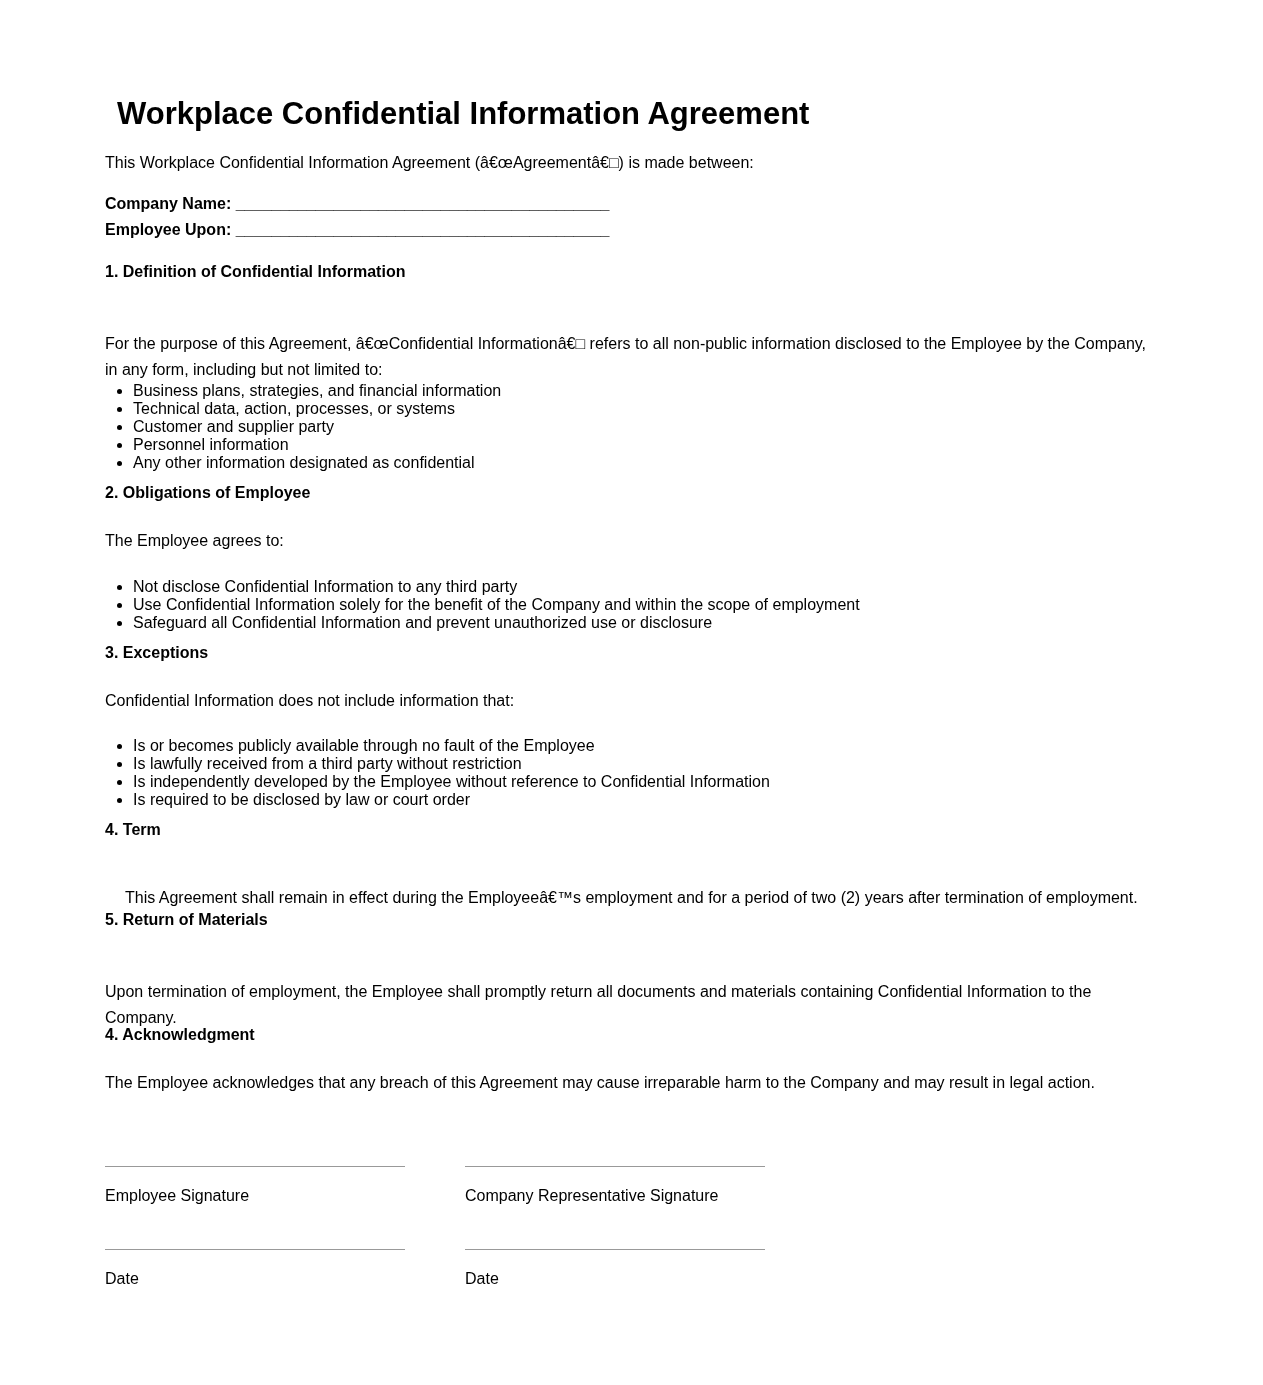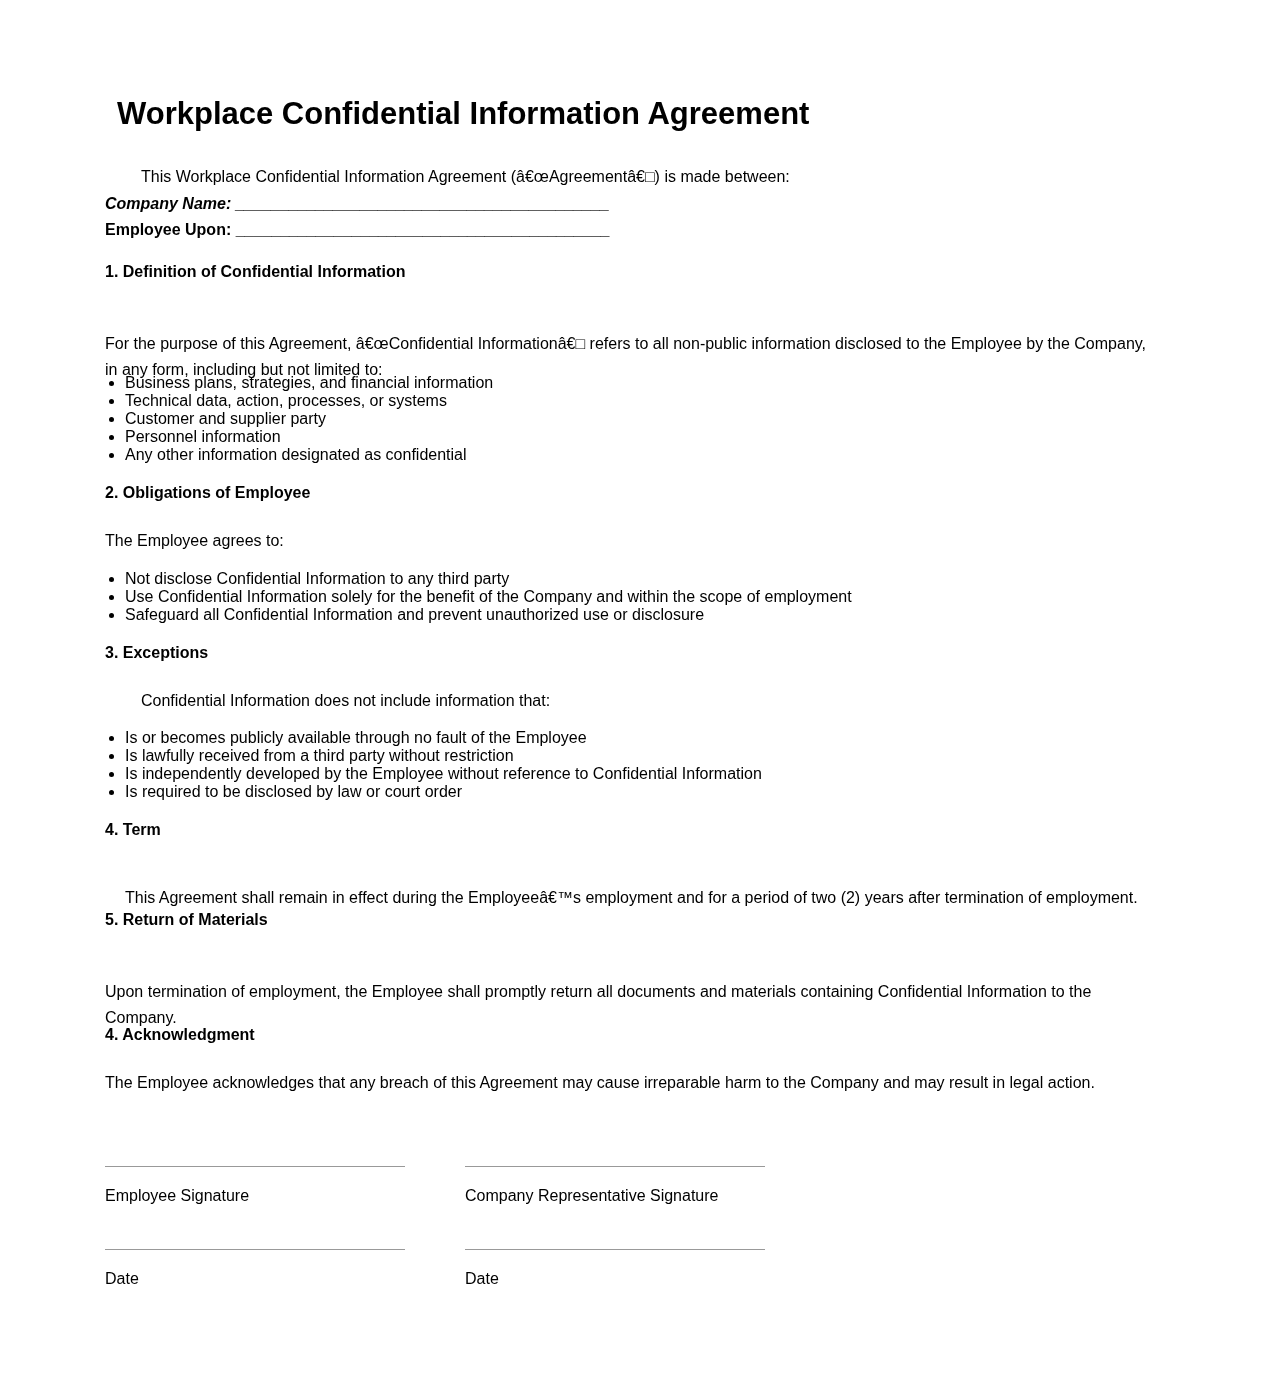--- a/index.html
+++ b/index.html
@@ -5,34 +5,34 @@
     html, body { margin: 0; padding: 0; background: #ffffff; }
     body {
       width: 1263px; height: 1385px; overflow: hidden;
       font-family: "Liberation Sans", sans-serif; color: #000;
     }
     .page { position: absolute; left: 105px; top: 0; width: 1050px; }
     h1 { font-size: 31px; font-weight: bold; margin: 0; position: absolute; top: 96px; left: 12px; white-space: nowrap; }
     .p { font-size: 16px; position: absolute; left: 0; line-height: 26px; white-space: nowrap; }
     .field { font-size: 16px; font-weight: bold; position: absolute; left: 0; white-space: nowrap; }
     h2 { font-size: 16px; font-weight: bold; margin: 0; position: absolute; left: 0; white-space: nowrap; }
-    ul { position: absolute; left: 0; margin: 0; padding-left: 20px; font-size: 16px; line-height: 18px; }
+    ul { position: absolute; left: 0; margin: 8px; padding-left: 20px; font-size: 16px; line-height: 18px; }
     ul li { margin: 0; padding: 0; white-space: nowrap; }
     .sig-line { position: absolute; height: 0; border-top: 1px solid #999; width: 300px; }
     .sig-label { position: absolute; font-size: 16px; white-space: nowrap; }
     .wrap { white-space: normal; width: 1050px; margin-top: 24px; }
   </style>
 </head>
 <body>
 
 <div class="page">
   <h1>Workplace Confidential Information Agreement</h1>
-  <div class="p" style="top:164px;margin-left:36px;">This Workplace Confidential Information Agreement (â€œAgreementâ€□) is made between:</div>
+  <div class="p" style="top:150px;">This Workplace Confidential Information Agreement (â€œAgreementâ€□) is made between:</div>
 
-  <div class="field" style="top:195px;font-style:italic;">
+  <div class="field" style="top:195px;">
     <span>Company Name:</span>
     <span>__________________________________________</span>
   </div>
   <div class="field" style="top:221px;">
     <span>Employee Upon:</span>
     <span>__________________________________________</span>
   </div>
 
   <h2 style="top:263px;">1. Definition of Confidential Information</h2>
   <div class="p wrap" style="top:307px;">For the purpose of this Agreement, â€œConfidential Informationâ€□ refers to all non-public information disclosed to the Employee by the Company, in any form, including but not limited to:</div>
@@ -46,21 +46,21 @@
 
   <h2 style="top:484px;">2. Obligations of Employee</h2>
   <div class="p" style="top:528px;">The Employee agrees to:</div>
   <ul style="top:570px;">
     <li>Not disclose Confidential Information to any third party</li>
     <li>Use Confidential Information solely for the benefit of the Company and within the scope of employment</li>
     <li>Safeguard all Confidential Information and prevent unauthorized use or disclosure</li>
   </ul>
 
   <h2 style="top:644px;">3. Exceptions</h2>
-  <div class="p" style="top:688px;margin-left:36px;">Confidential Information does not include information that:</div>
+  <div class="p" style="top:688px;">Confidential Information does not include information that:</div>
   <ul style="top:729px;">
     <li>Is or becomes publicly available through no fault of the Employee</li>
     <li>Is lawfully received from a third party without restriction</li>
     <li>Is independently developed by the Employee without reference to Confidential Information</li>
     <li>Is required to be disclosed by law or court order</li>
   </ul>
 
   <h2 style="top:821px;">4. Term</h2>
   <div class="p" style="top:885px;margin-left:20px;">This Agreement shall remain in effect during the Employeeâ€™s employment and for a period of two (2) years after termination of employment.</div>
 

